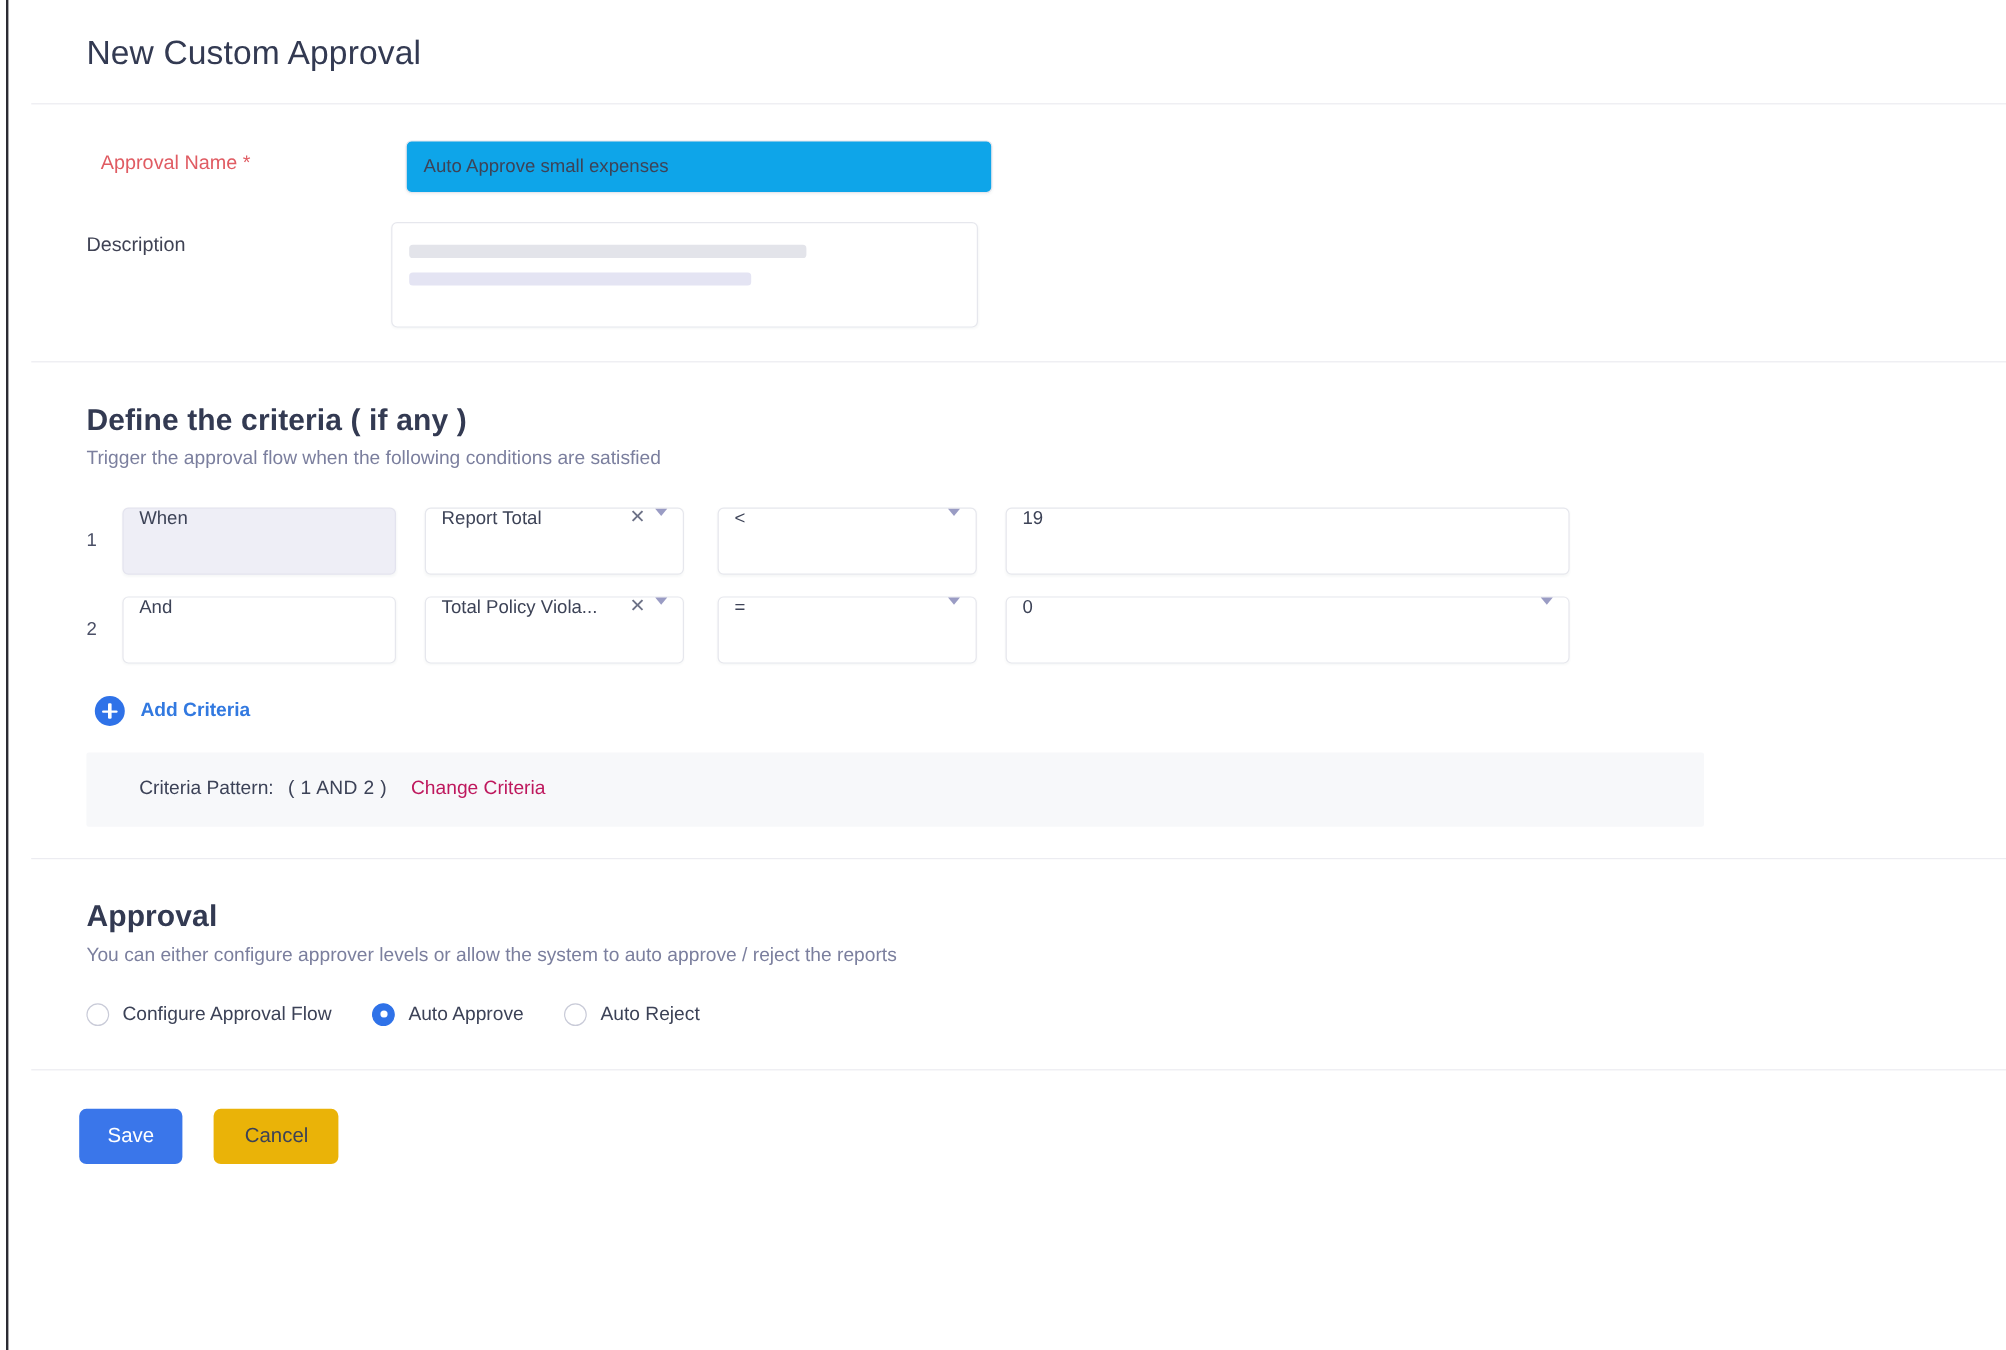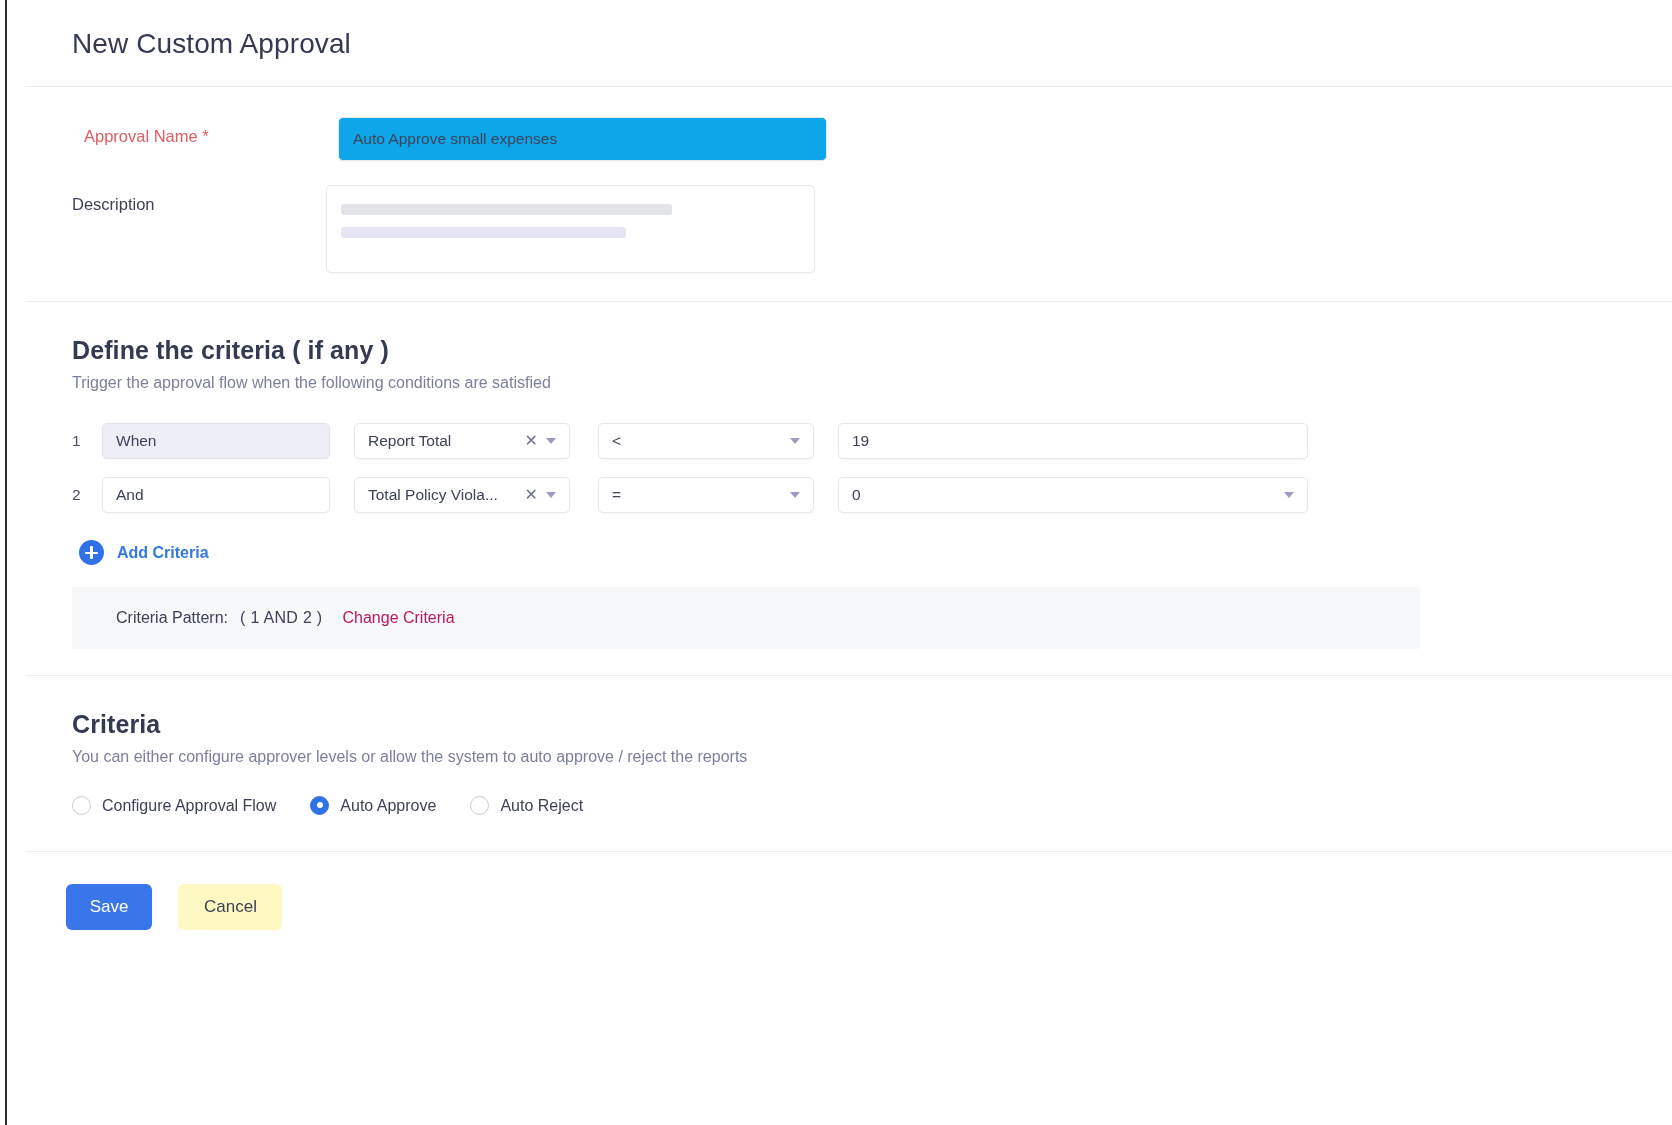--- a/index.html
+++ b/index.html
@@ -133,26 +133,25 @@
   }
 
   .crit-index {
     width: 30px;
     flex: 0 0 30px;
     font-size: 15.5px;
     color: #4a4f66;
   }
 
   .fld {
-    height: 36px;
+    height: 56px;
     border: 1px solid #e6e7ed;
     border-radius: 5px;
     background: #fff;
     display: flex;
-    align-items: center;
     padding: 0 13px;
     font-size: 15.5px;
     color: #3d4357;
     box-shadow: 0 1px 2px rgba(40,45,70,0.035);
     position: relative;
   }
 
   .fld-conj   { width: 228px; flex: 0 0 228px; margin-right: 24px; }
   .fld-conj.active { background: #eeeef6; border-color: #e3e3ee; }
 
@@ -297,21 +296,21 @@
     border: none;
     font-family: "Liberation Sans", sans-serif;
   }
   .btn-primary {
     background: #3a76ea;
     color: #ffffff;
     width: 86px;
     margin-right: 22px;
   }
   .btn-secondary {
-    background: #fef9c3;
+    background: #eab308;
     color: #3c4257;
     width: 104px;
   }
 </style>
 </head>
 <body>
 
 <div class="page">
   <div class="edge-left"></div>
 
@@ -394,21 +393,21 @@
       <div class="pattern-band">
         <span class="pattern-label">Criteria Pattern:</span>
         <span class="pattern-value">( 1 AND 2 )</span>
         <span class="pattern-link">Change Criteria</span>
       </div>
 
     </div>
     <div class="divider"></div>
 
     <div class="approvals-section">
-      <div class="section-title">Criteria</div>
+      <div class="section-title">Approval</div>
       <div class="section-sub" style="margin-bottom:0">You can either configure approver levels  or allow the system to auto approve / reject the reports</div>
 
       <div class="radio-group">
         <div class="radio-item">
           <span class="radio-dot"></span>
           <span class="radio-label">Configure Approval Flow</span>
         </div>
         <div class="radio-item">
           <span class="radio-dot checked"></span>
           <span class="radio-label">Auto Approve</span>

